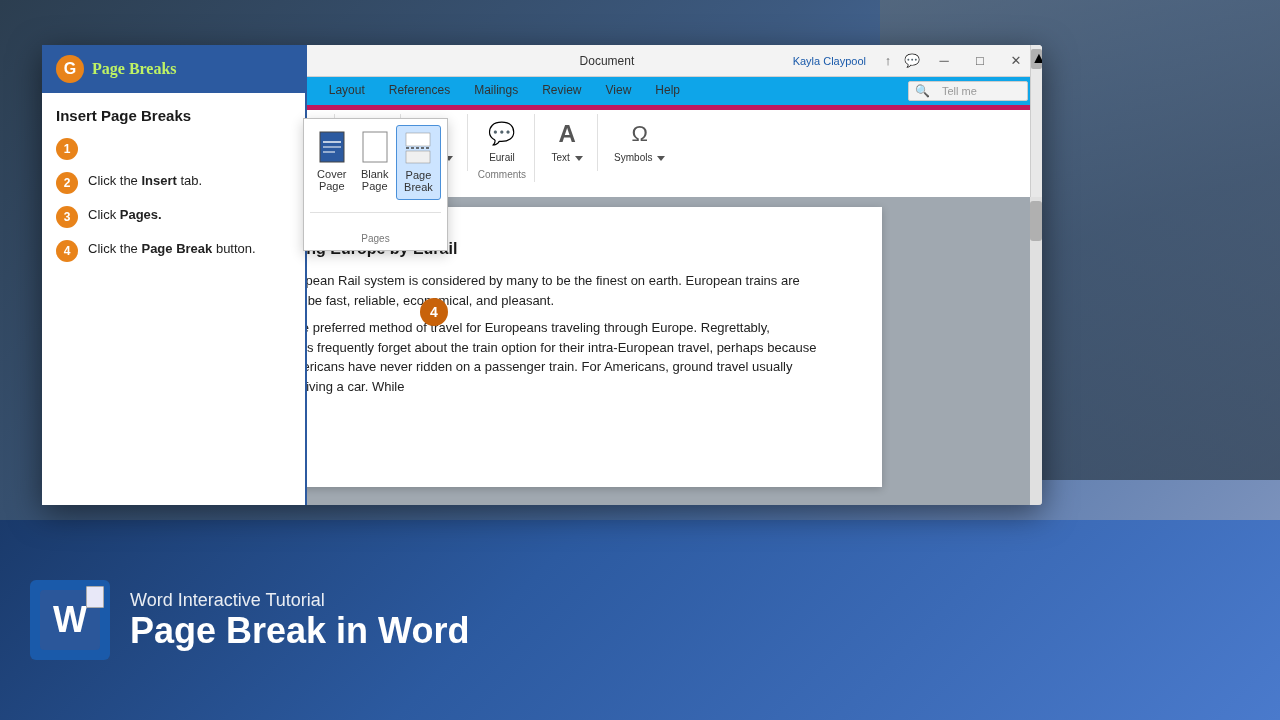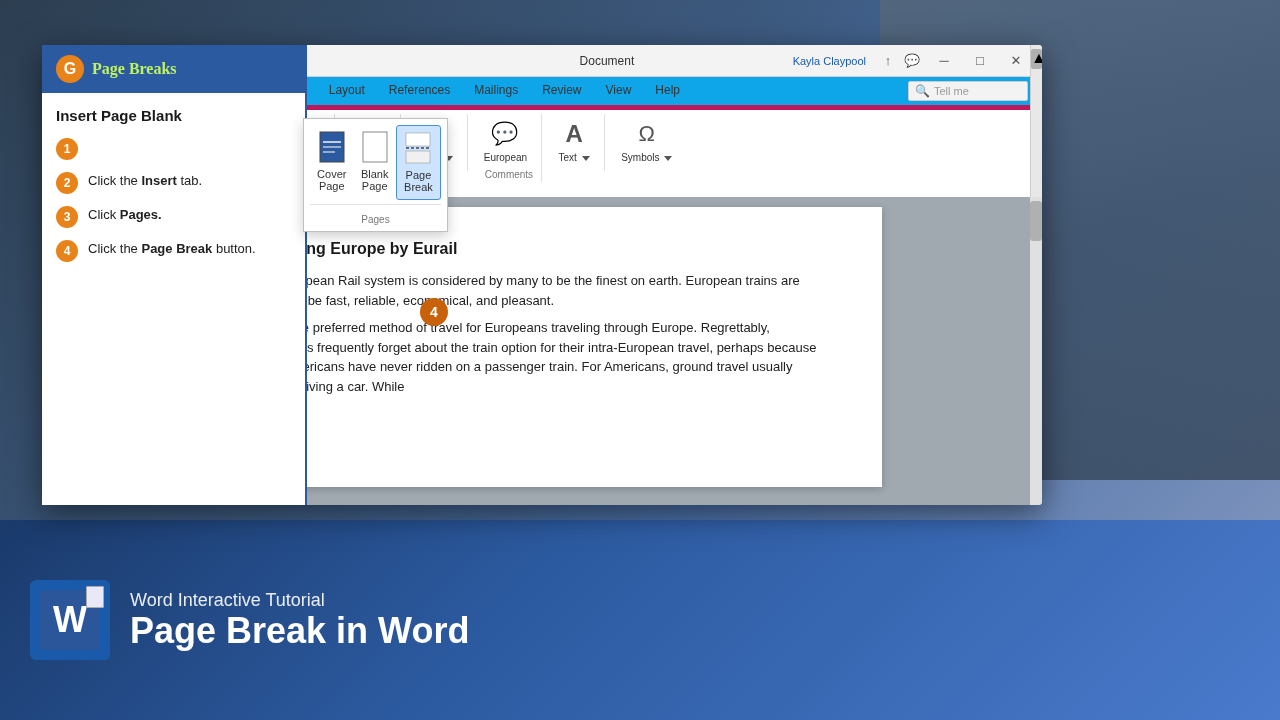--- a/index.html
+++ b/index.html
@@ -416,21 +416,21 @@
       background: #fff;
       border: 1px solid #c0c0c0;
       box-shadow: 0 4px 12px rgba(0,0,0,0.2);
       z-index: 30;
       padding: 6px;
       width: 145px;
     }
     .pd-row {
       display: flex;
       justify-content: flex-end;
-      margin-bottom: 4px;
+      margin-bottom: 12px;
     }
     .pd-item {
       display: flex;
       flex-direction: column;
       align-items: center;
       padding: 6px 4px;
       cursor: pointer;
       border-radius: 3px;
       font-size: 10px;
       color: #333;
@@ -438,21 +438,21 @@
     }
     .pd-item:hover, .pd-item.selected { background: #cce4ff; border: 1px solid #4a90d9; }
     .pd-item .pd-icon {
       margin-bottom: 3px;
     }
     .pd-group-label {
       font-size: 10px;
       color: #777;
       text-align: center;
       border-top: 1px solid #e0e0e0;
-      padding-top: 9px;
+      padding-top: 20px;
     }
   </style>
 </head>
 <body>
 
 <div class="bg-photo"></div>
 <div class="person-area"></div>
 
 <div class="screen-container">
 
@@ -491,21 +491,21 @@
     <div class="ribbon-tab">Design</div>
     <div class="ribbon-tab">Layout</div>
     <div class="ribbon-tab">References</div>
     <div class="ribbon-tab">Mailings</div>
     <div class="ribbon-tab">Review</div>
     <div class="ribbon-tab">View</div>
     <div class="ribbon-tab">Help</div>
     <div style="flex:1;display:flex;align-items:center;justify-content:flex-end;gap:4px;padding-right:6px;">
       <div style="display:flex;align-items:center;background:#f3f3f3;border:1px solid #ccc;border-radius:2px;padding:2px 6px;width:120px;">
         <span style="font-size:12px;color:#555;">🔍</span>
-        <span style="font-size:11px;color:#999;margin-left:4px;">Tell me</span>
+        <span style="font-size:11px;color:#999;margin-left:12px;">Tell me</span>
       </div>
     </div>
   </div>
 
   <div class="ribbon-content">
 
     <div class="ribbon-group" style="min-width:50px;">
       <div class="ribbon-group-items">
         <div class="ribbon-btn">
           <div style="display:grid;grid-template-columns:repeat(4,6px);grid-template-rows:repeat(4,6px);gap:0.5px;">
@@ -590,21 +590,21 @@
           <div class="ribbon-btn-label">Links <span class="arrow-down"></span></div>
         </div>
       </div>
       <div class="ribbon-group-label"></div>
     </div>
 
     <div class="ribbon-group" style="min-width:60px;">
       <div class="ribbon-group-items">
         <div class="ribbon-btn">
           <div style="font-size:22px;width:32px;height:32px;display:flex;align-items:center;justify-content:center;">💬</div>
-          <div class="ribbon-btn-label">European</div>
+          <div class="ribbon-btn-label">Eurail</div>
         </div>
       </div>
       <div class="ribbon-group-label">Comments</div>
     </div>
 
 
     <div class="ribbon-group" style="min-width:44px;">
       <div class="ribbon-group-items">
         <div class="ribbon-btn">
           <div style="font-size:24px;font-weight:bold;width:32px;height:32px;display:flex;align-items:center;justify-content:center;color:#555;">A</div>
@@ -686,21 +686,21 @@
     <span>4</span>
   </div>
 </div>
 
 <div class="sidebar">
   <div class="sidebar-header">
     <div class="sidebar-logo">G</div>
     <div class="sidebar-title">Page Breaks</div>
   </div>
   <div class="sidebar-body">
-    <div class="sidebar-heading">Insert Page Blank</div>
+    <div class="sidebar-heading">Insert Page Breaks</div>
 
     <div class="step-item">
       <div class="step-num">1</div>
     </div>
 
     <div class="step-item">
       <div class="step-num">2</div>
       <div class="step-text">Click the <b>Insert</b> tab.</div>
     </div>
 

